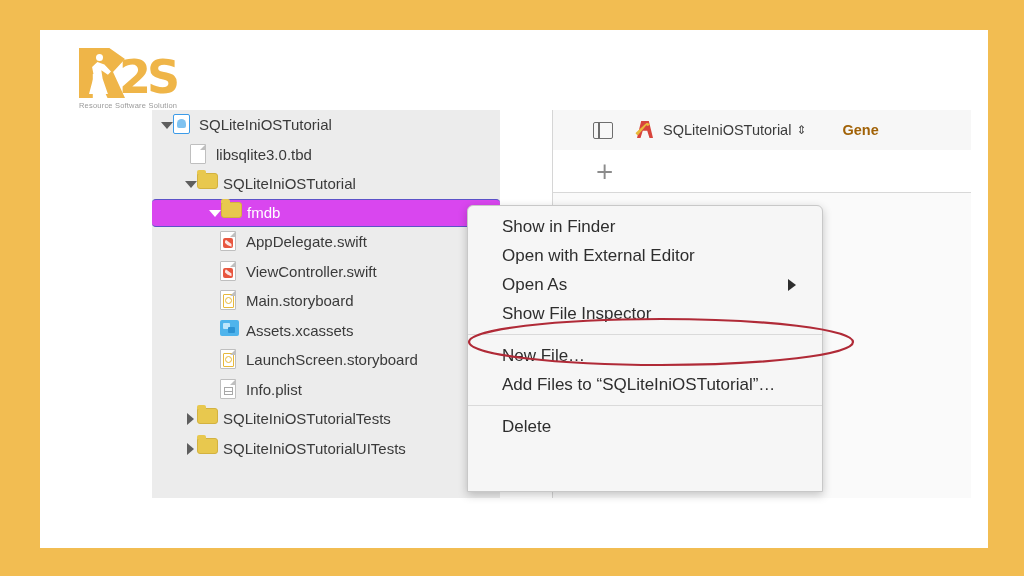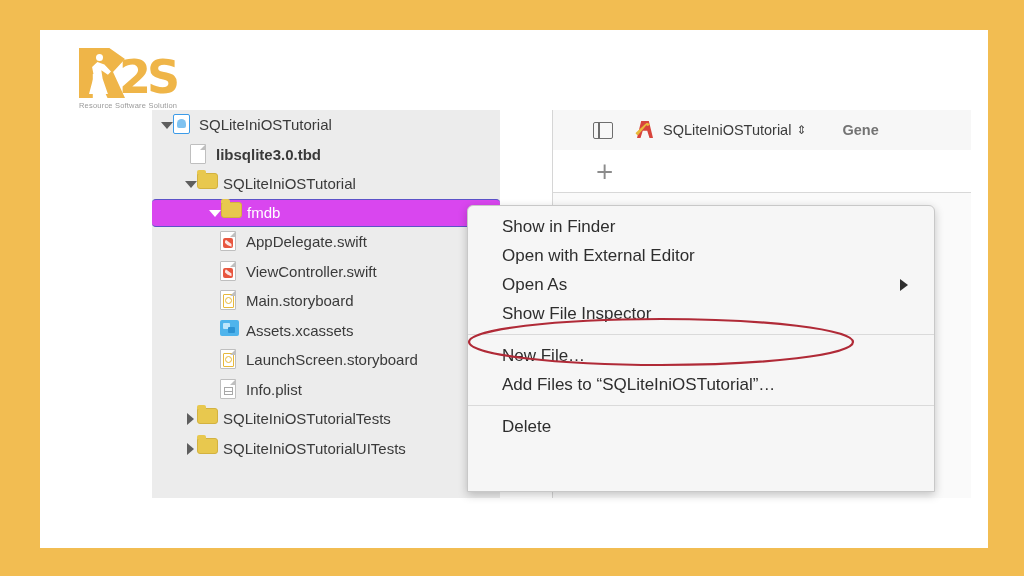--- a/index.html
+++ b/index.html
@@ -183,21 +183,21 @@
     margin-left: 5px;
     font-size: 12px;
     color: #4A4A4A;
     line-height: 1;
     flex: none;
   }
   .xc-tab-general {
     margin-left: 36px;
     font-size: 14.5px;
     font-weight: bold;
-    color: #737373;
+    color: #a16207;
     white-space: nowrap;
     flex: none;
   }
   .xc-subbar {
     position: absolute;
     left: 0;
     top: 40px;
     width: 418px;
     height: 42px;
     background: #FFFFFF;
@@ -416,30 +416,30 @@
     position: absolute;
     left: 8px;
     top: 7px;
     width: 7px;
     height: 6px;
     background: #2C93D4;
     border-radius: 1px;
   }
   
   .ind0 { padding-left: 8px; }
-  .ind1 { padding-left: 38px; font-weight: bold; }
+  .ind1 { padding-left: 38px; }
   .ind2 { padding-left: 32px; }
   .ind3 { padding-left: 56px; }
   .ind4 { padding-left: 68px; }
   
   .ctxmenu {
     position: absolute;
     left: 427px;
     top: 175px;
-    width: 468px;
+    width: 356px;
     background: #F6F6F6;
     border: 1px solid #C8C8C8;
     border-top-left-radius: 6px;
     border-top-right-radius: 6px;
     box-shadow: 0 3px 10px rgba(0,0,0,.22);
     overflow: hidden;
     padding-top: 6px;
     height: 287px;
     box-sizing: border-box;
   }

